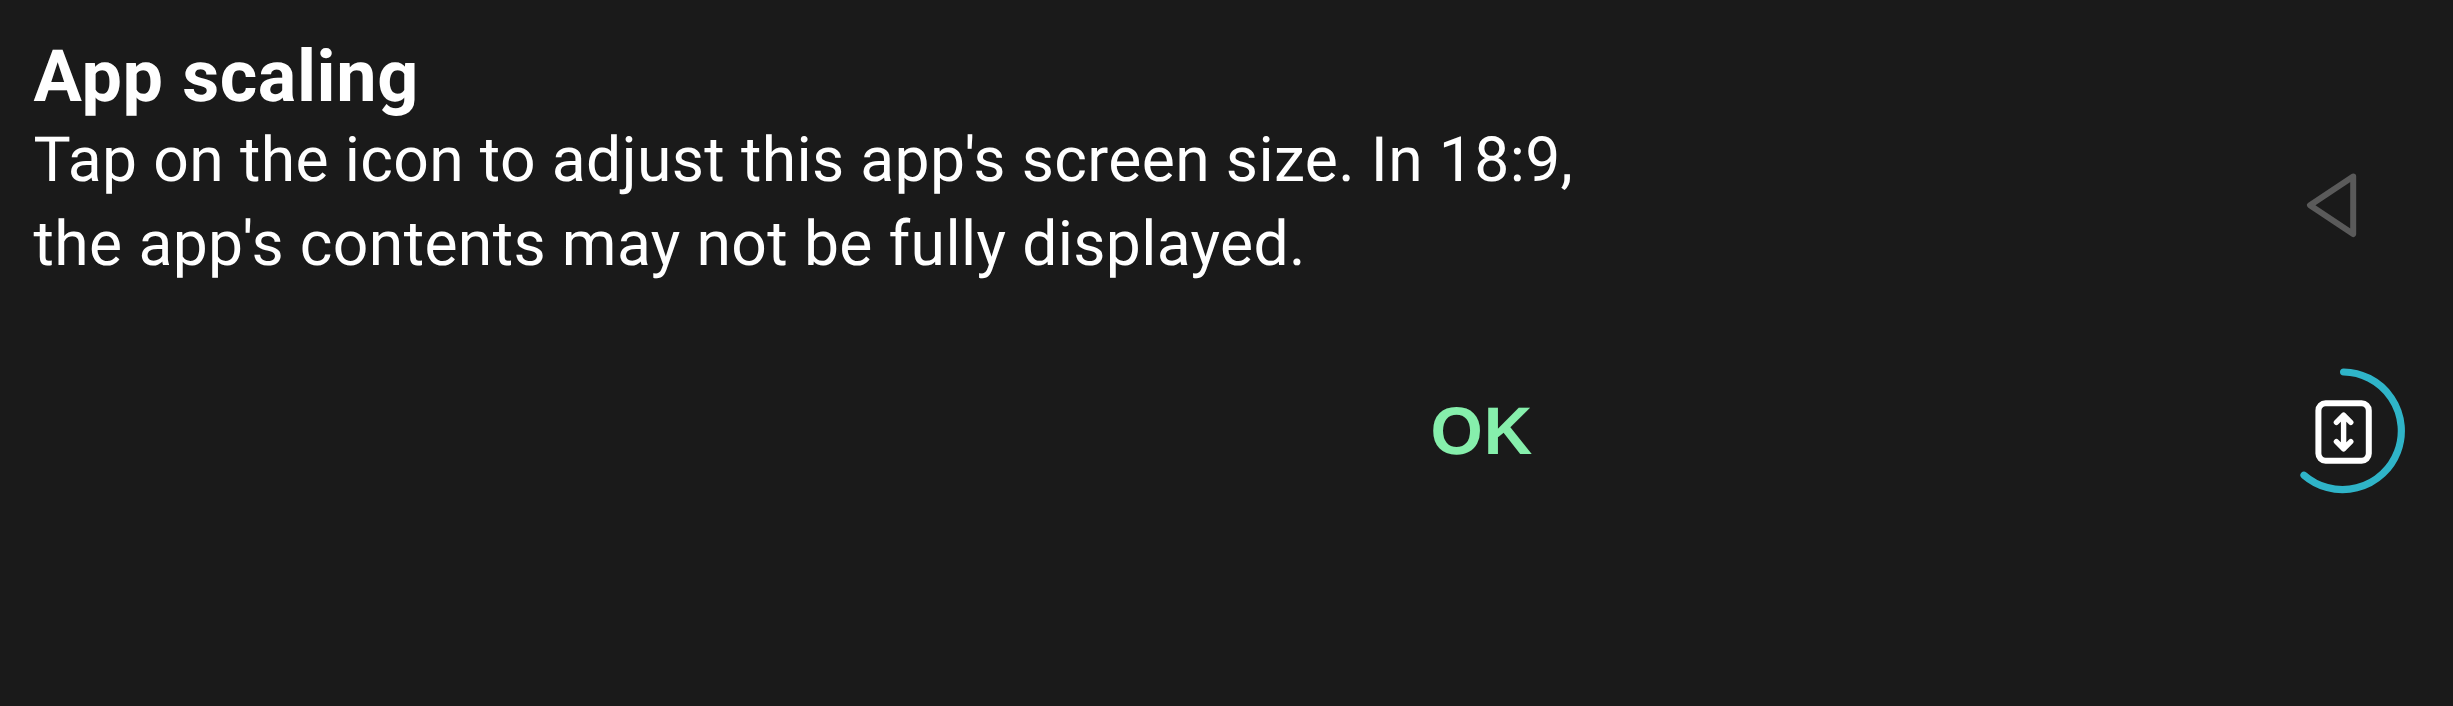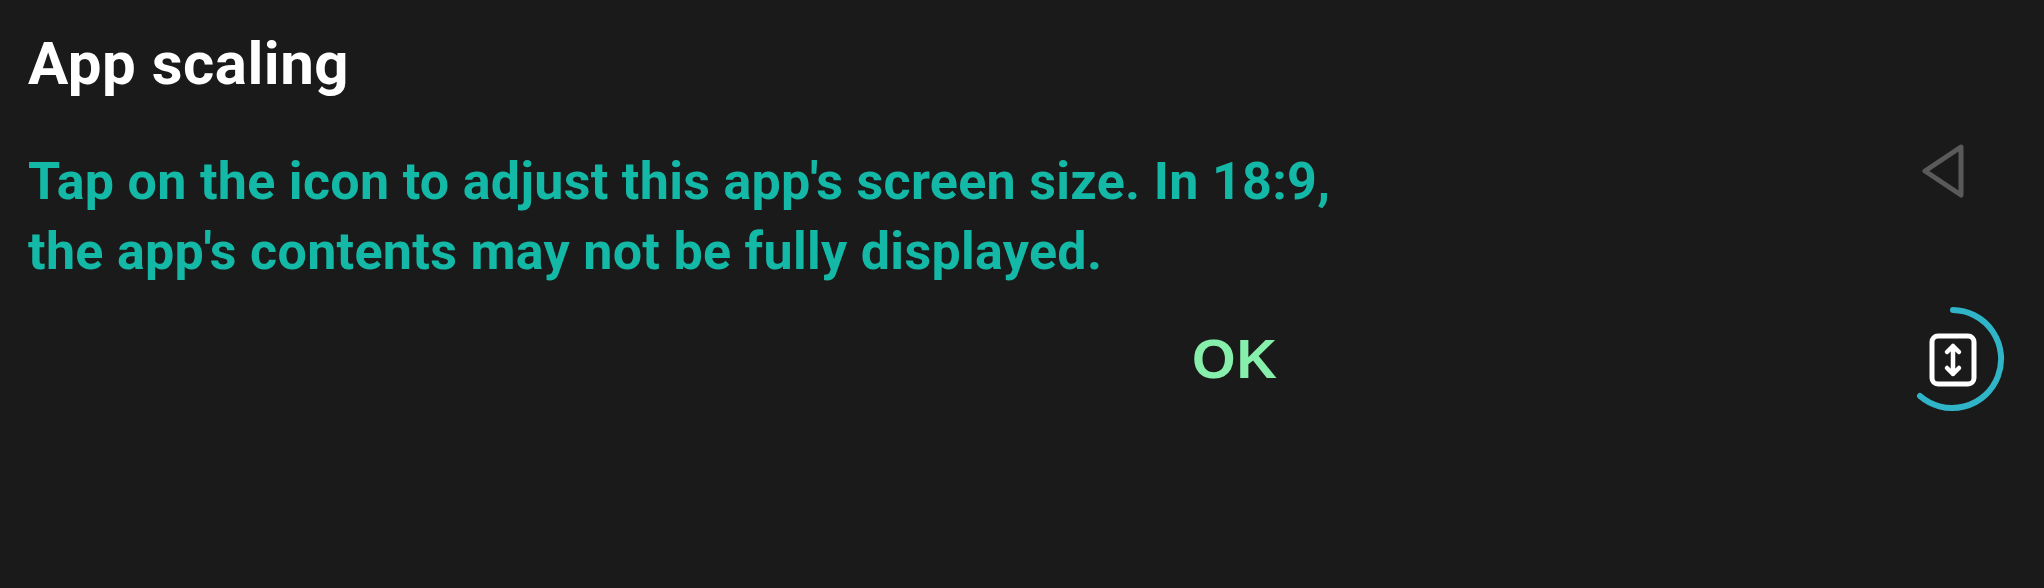--- a/index.html
+++ b/index.html
@@ -19,28 +19,27 @@
     
     .dialog-content {
       padding: 28px 40px 0 28px;
       max-width: 1420px;
     }
     
     .dialog-title {
       color: #ffffff;
       font-size: 60px;
       font-weight: 700;
-      margin-bottom: 48px;
       letter-spacing: 0.5px;
     }
     
     .dialog-description {
-      color: #14b8a6;
+      color: #ffffff;
       font-size: 52px;
-      font-weight: 700;
+      font-weight: 400;
       line-height: 1.35;
       letter-spacing: 0.3px;
     }
     
     .ok-button {
       position: absolute;
       left: 1172px;
       top: 316px;
       color: #86efac;
       font-size: 56px;

